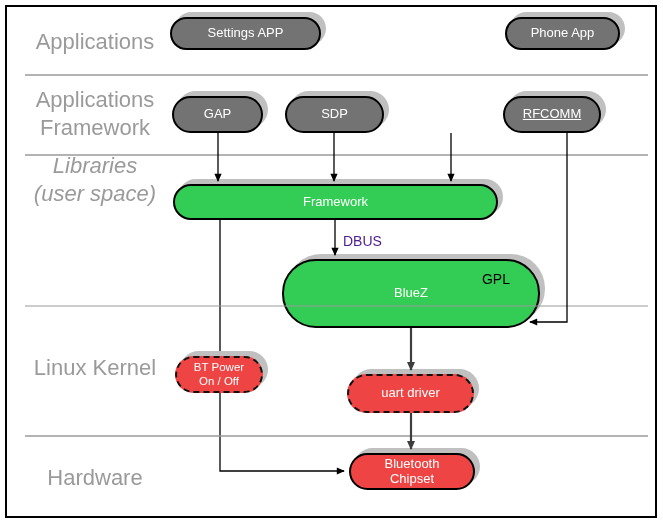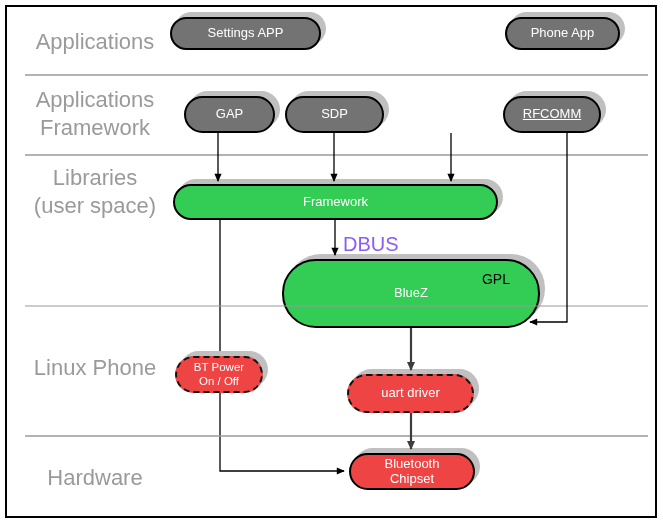--- a/index.html
+++ b/index.html
@@ -13,43 +13,43 @@
   .pill { position: absolute; box-sizing: border-box; border: 2px solid #000;
           display: flex; flex-direction: column; align-items: center; justify-content: center;
           color: #ffffff; font-size: 13px; line-height: 1.15; text-align: center;
           box-shadow: 5px -5px 0 #c0c0c0; }
   .blue  { background: #737373; }
   .green { background: #33cc55; }
   .red   { background: #ef4444; }
   .dashed { border-style: dashed; border-color: #111; }
   .pill .sub { font-size: 11px; }
   .svg-layer { position: absolute; left: 0; top: 0; pointer-events: none; }
-  .edge-label { position: absolute; color: #8b5cf6; font-size: 20px; }
+  .edge-label { position: absolute; color: #4c1d95; font-size: 14px; }
   .gpl-tag { position: absolute; top: 10px; right: 28px; color: #000; font-size: 14px; }
 </style>
 </head>
 <body>
 
 <div class="canvas">
 
   <div class="frame"></div>
 
   <div class="layer-label" style="top:28px;">
     <span>Applications</span>
   </div>
   <div class="layer-label" style="top:86px;">
     <span style="display:block">Applications</span>
     <span style="display:block">Framework</span>
   </div>
-  <div class="layer-label" style="top:164px;">
+  <div class="layer-label" style="top:152px;font-style:italic;">
     <span style="display:block">Libraries</span>
     <span style="display:block">(user space)</span>
   </div>
   <div class="layer-label" style="top:354px;">
-    <span>Linux Phone</span>
+    <span>Linux Kernel</span>
   </div>
   <div class="layer-label" style="top:464px;">
     <span>Hardware</span>
   </div>
 
   <svg class="svg-layer" width="663" height="523">
     <defs>
       <marker id="arrB-u" viewBox="0 0 10 10" refX="8" refY="5" markerWidth="10" markerHeight="9" orient="auto" markerUnits="userSpaceOnUse">
         <path d="M0,1 L9,5 L0,9 z" fill="#000"></path>
       </marker>
@@ -57,21 +57,21 @@
     <path d="M220 220 L220 471 L344 471" fill="none" stroke="#000" stroke-width="1.3" marker-end="url(#arrB-u)"></path>
   </svg>
 
   <div class="pill blue" style="left:170px; top:17px; width:151px; height:33px; border-radius:17px;">
     <span>Settings APP</span>
   </div>
   <div class="pill blue" style="left:505px; top:17px; width:115px; height:33px; border-radius:17px;">
     <span>Phone App</span>
   </div>
 
-  <div class="pill blue" style="left:184px; top:96px; width:91px; height:37px; border-radius:19px;">
+  <div class="pill blue" style="left:172px; top:96px; width:91px; height:37px; border-radius:19px;">
     <span>GAP</span>
   </div>
   <div class="pill blue" style="left:285px; top:96px; width:99px; height:37px; border-radius:19px;">
     <span>SDP</span>
   </div>
   <div class="pill blue" style="left:503px; top:96px; width:98px; height:37px; border-radius:19px;text-decoration:underline;">
     <span>RFCOMM</span>
   </div>
 
   <div class="pill green" style="left:173px; top:184px; width:325px; height:36px; border-radius:18px;">

